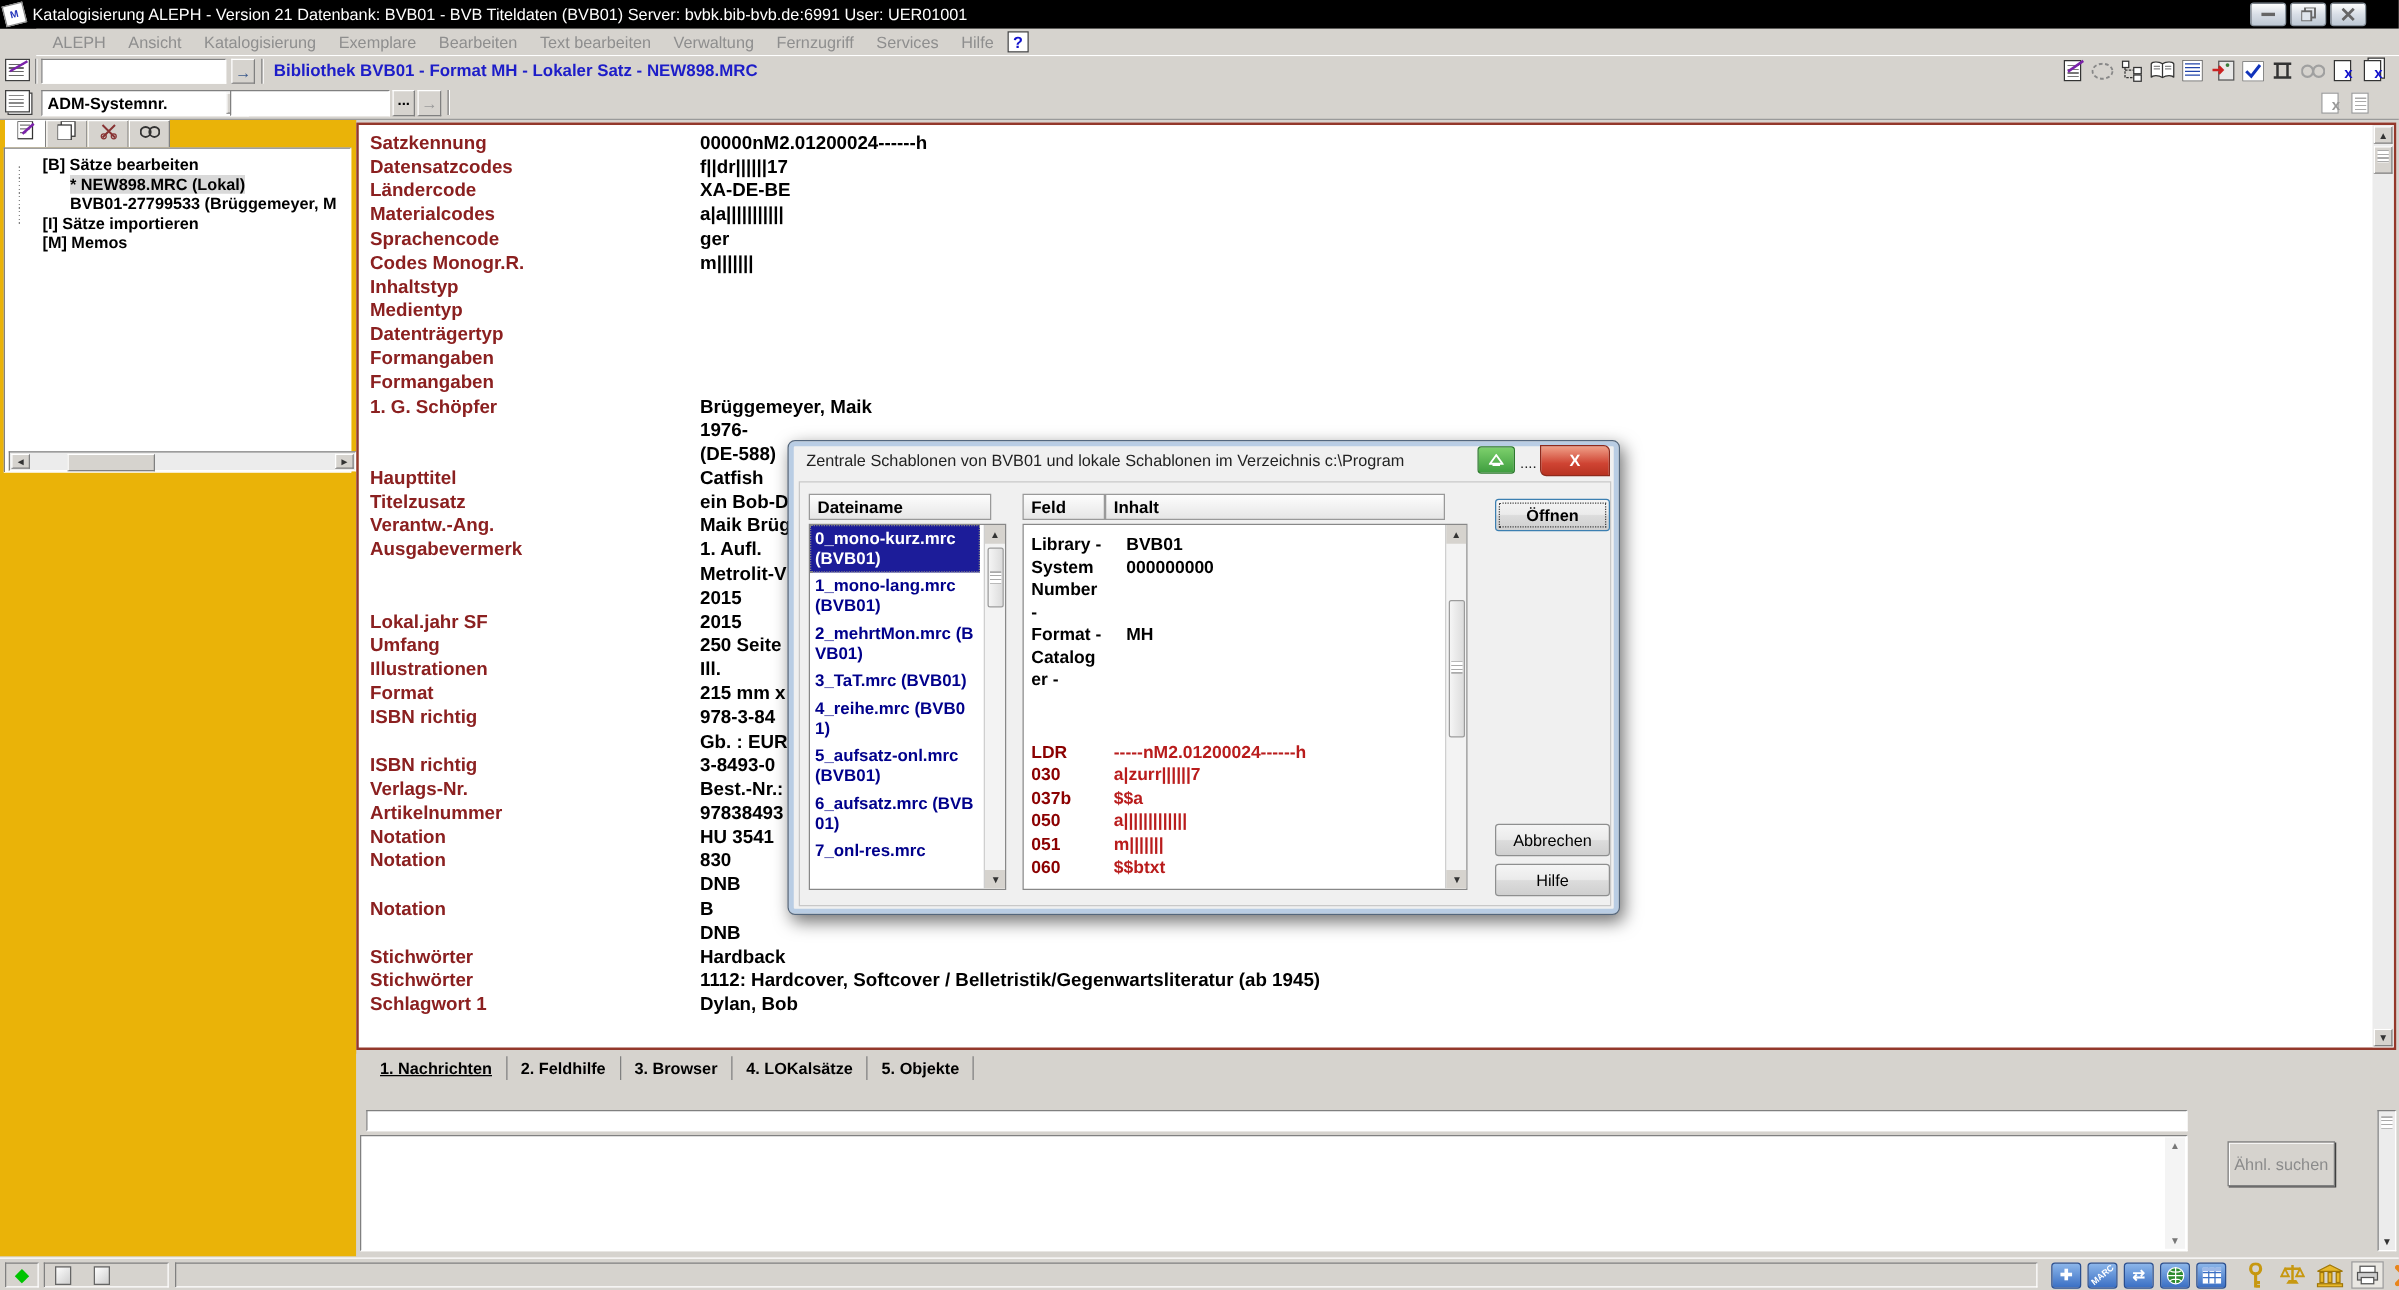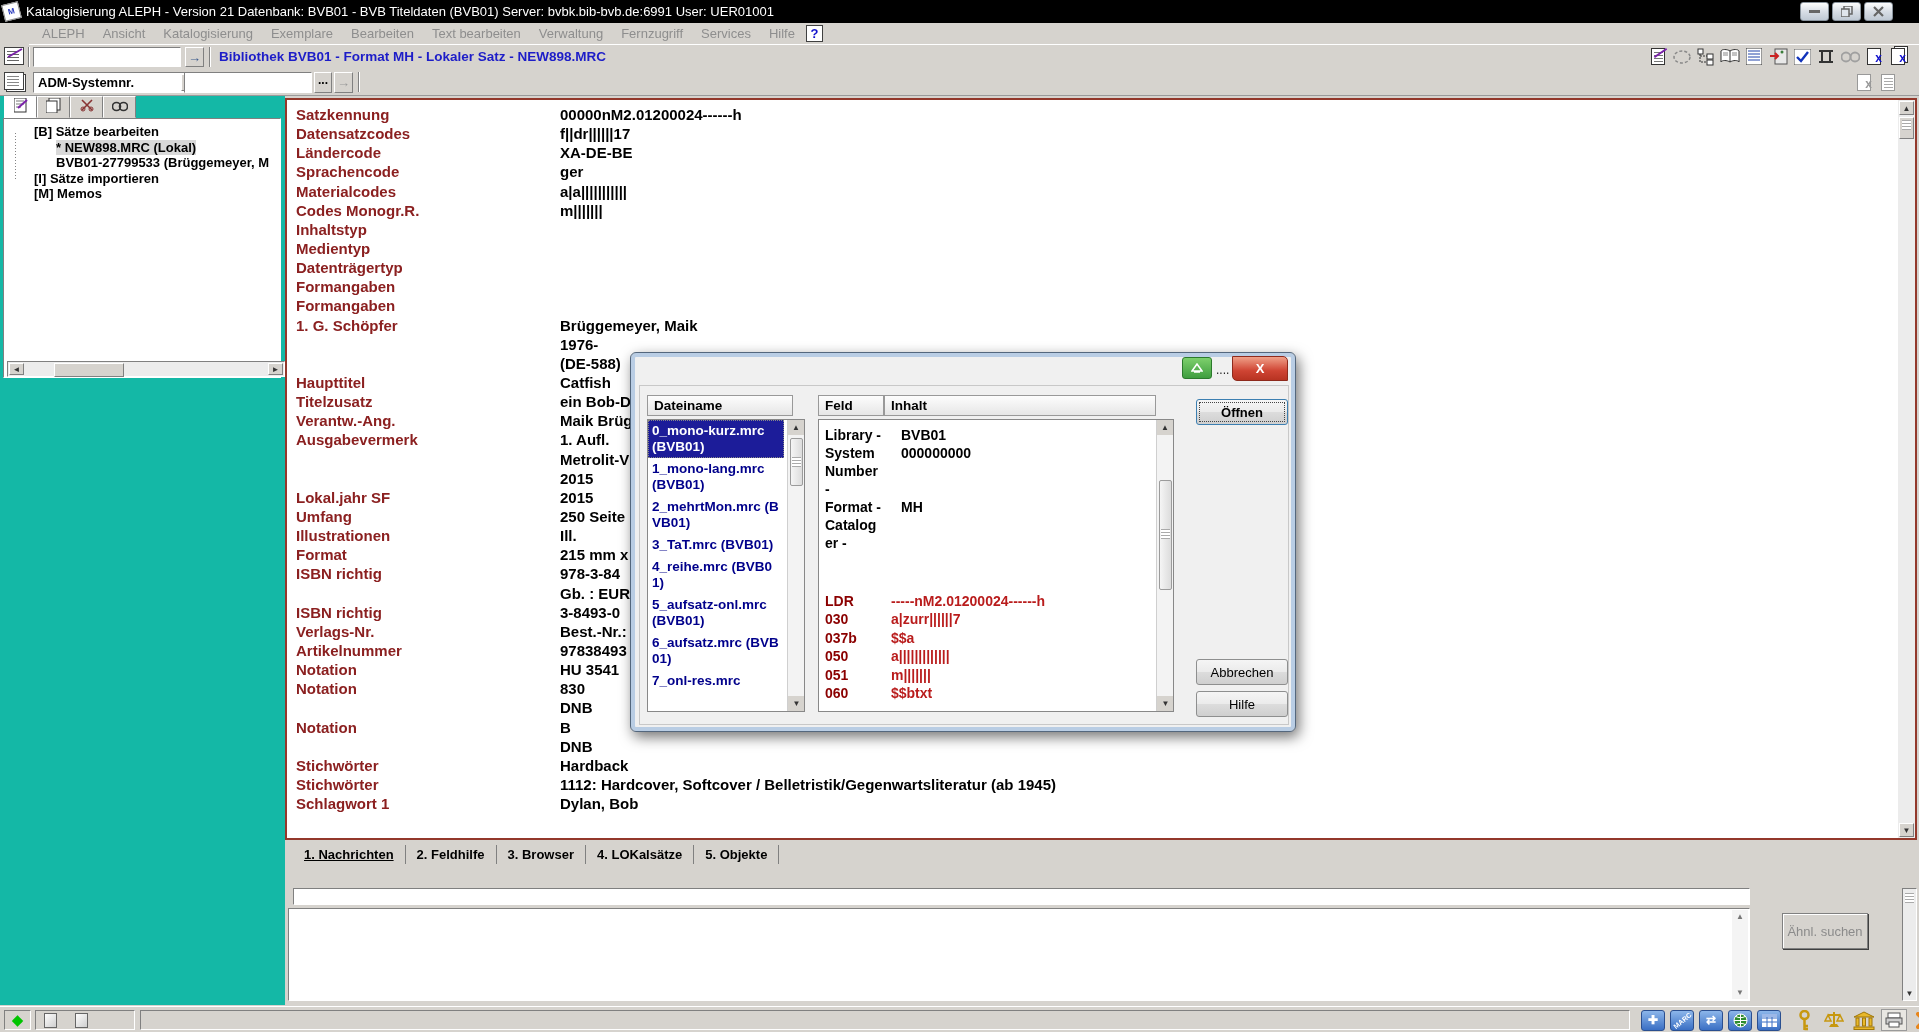--- a/index.html
+++ b/index.html
@@ -37,21 +37,21 @@
   .tbicon { width:24px; height:21px; display:inline-flex; align-items:center; justify-content:center; position:relative; }
   .page { width:14px; height:17px; background:#fff; border:1px solid #333; position:relative; }
   .page .pen { position:absolute; left:1px; top:3px; width:15px; height:2px; background:#7a22aa; transform:rotate(-35deg); }
   .page .lines { position:absolute; left:2px; top:3px; width:9px; height:10px;
                  background:repeating-linear-gradient(#777 0 1px, transparent 1px 3px); }
   .xmark { position:absolute; right:-2px; bottom:-1px; color:#1111cc; font-weight:bold; font-size:12px; }
   .gray .page { border-color:#999; }
   .gray .xmark { color:#999; }
 
   
-  #left-panel { position:absolute; left:0; top:96px; width:285px; height:909px; background:#14b8a6; }
+  #left-panel { position:absolute; left:0; top:96px; width:285px; height:909px; background:#eab308; }
   .nav-tab { position:absolute; top:0; width:33px; height:22px; background:#d6d3ce; border:1px solid;
              border-color:#fff #808080 transparent #fff; display:flex; align-items:center; justify-content:center; }
   .nav-tab.active { background:#fff; }
   #tree-box { position:absolute; left:3px; top:22px; width:278px; height:260px; background:#fff; }
   .tree-item { position:relative; font-size:13px; font-weight:bold; line-height:15.6px; white-space:nowrap; padding-left:30px; }
   .tree-item.lvl1 { padding-left:52px; }
   .tree-item .lbl.selected { background:#d9d9d9; }
   #tree-vline { position:absolute; left:11px; top:14px; width:1px; height:47px;
                 background:repeating-linear-gradient(#848484 0 1px, transparent 1px 3px); }
   #tree-hscroll { position:absolute; left:3px; bottom:0; width:278px; height:16px; background:#ececec; }
@@ -359,24 +359,24 @@
   <div class="erow">
         <span class="elabel">Satzkennung</span><span class="etag sel" style="visibility: hidden;">LDR</span><span class="eind" style="visibility: hidden;"></span><span class="esub" style="visibility: hidden;"></span><span class="eval">00000nM2.01200024------h</span>
       </div>
       <div class="erow">
         <span class="elabel">Datensatzcodes</span><span class="etag" style="visibility: hidden;">030</span><span class="eind" style="visibility: hidden;"></span><span class="esub" style="visibility: hidden;"></span><span class="eval">f||dr||||||17</span>
       </div>
       <div class="erow">
         <span class="elabel">Ländercode</span><span class="etag" style="visibility: hidden;">036</span><span class="eind" style="visibility: hidden;">a</span><span class="esub" style="visibility: hidden;">a</span><span class="eval">XA-DE-BE</span>
       </div>
       <div class="erow">
+        <span class="elabel">Materialcodes</span><span class="etag" style="visibility: hidden;">050</span><span class="eind" style="visibility: hidden;"></span><span class="esub" style="visibility: hidden;"></span><span class="eval">a|a|||||||||||</span>
+      </div>
+      <div class="erow">
         <span class="elabel">Sprachencode</span><span class="etag" style="visibility: hidden;">037</span><span class="eind" style="visibility: hidden;">b</span><span class="esub" style="visibility: hidden;">a</span><span class="eval">ger</span>
-      </div>
-      <div class="erow">
-        <span class="elabel">Materialcodes</span><span class="etag" style="visibility: hidden;">050</span><span class="eind" style="visibility: hidden;"></span><span class="esub" style="visibility: hidden;"></span><span class="eval">a|a|||||||||||</span>
       </div>
       <div class="erow">
         <span class="elabel">Codes Monogr.R.</span><span class="etag" style="visibility: hidden;">051</span><span class="eind" style="visibility: hidden;"></span><span class="esub" style="visibility: hidden;"></span><span class="eval">m|||||||</span>
       </div>
       <div class="erow">
         <span class="elabel">Inhaltstyp</span><span class="etag" style="visibility: hidden;">060</span><span class="eind" style="visibility: hidden;"></span><span class="esub" style="visibility: hidden;">b</span><span class="eval"></span>
       </div>
       <div class="erow">
         <span class="elabel">Medientyp</span><span class="etag" style="visibility: hidden;">061</span><span class="eind" style="visibility: hidden;"></span><span class="esub" style="visibility: hidden;">b</span><span class="eval"></span>
       </div>
@@ -565,20 +565,21 @@
       </div>
     <div class="gold-ic">
         <svg width="17" height="17">
           <path d="M2 2 L15 15 M15 2 L2 15" stroke="#e8851a" stroke-width="4" stroke-linecap="round"></path>
         </svg>
       </div>
   </div>
 </div>
 
 <div id="dialog">
+  <div id="dialog-title">Zentrale Schablonen von BVB01 und lokale Schablonen im Verzeichnis c:\Program</div>
   <div id="dialog-green">
       <svg width="12" height="10">
         <path d="M1 8 L6 1 L11 8 Z M3 9 H9" stroke="#fff" fill="none" stroke-width="1.5"></path>
       </svg>
     </div>
   <div id="dialog-dots">....</div>
   <div id="dialog-close">
       <span>X</span>
     </div>
 

